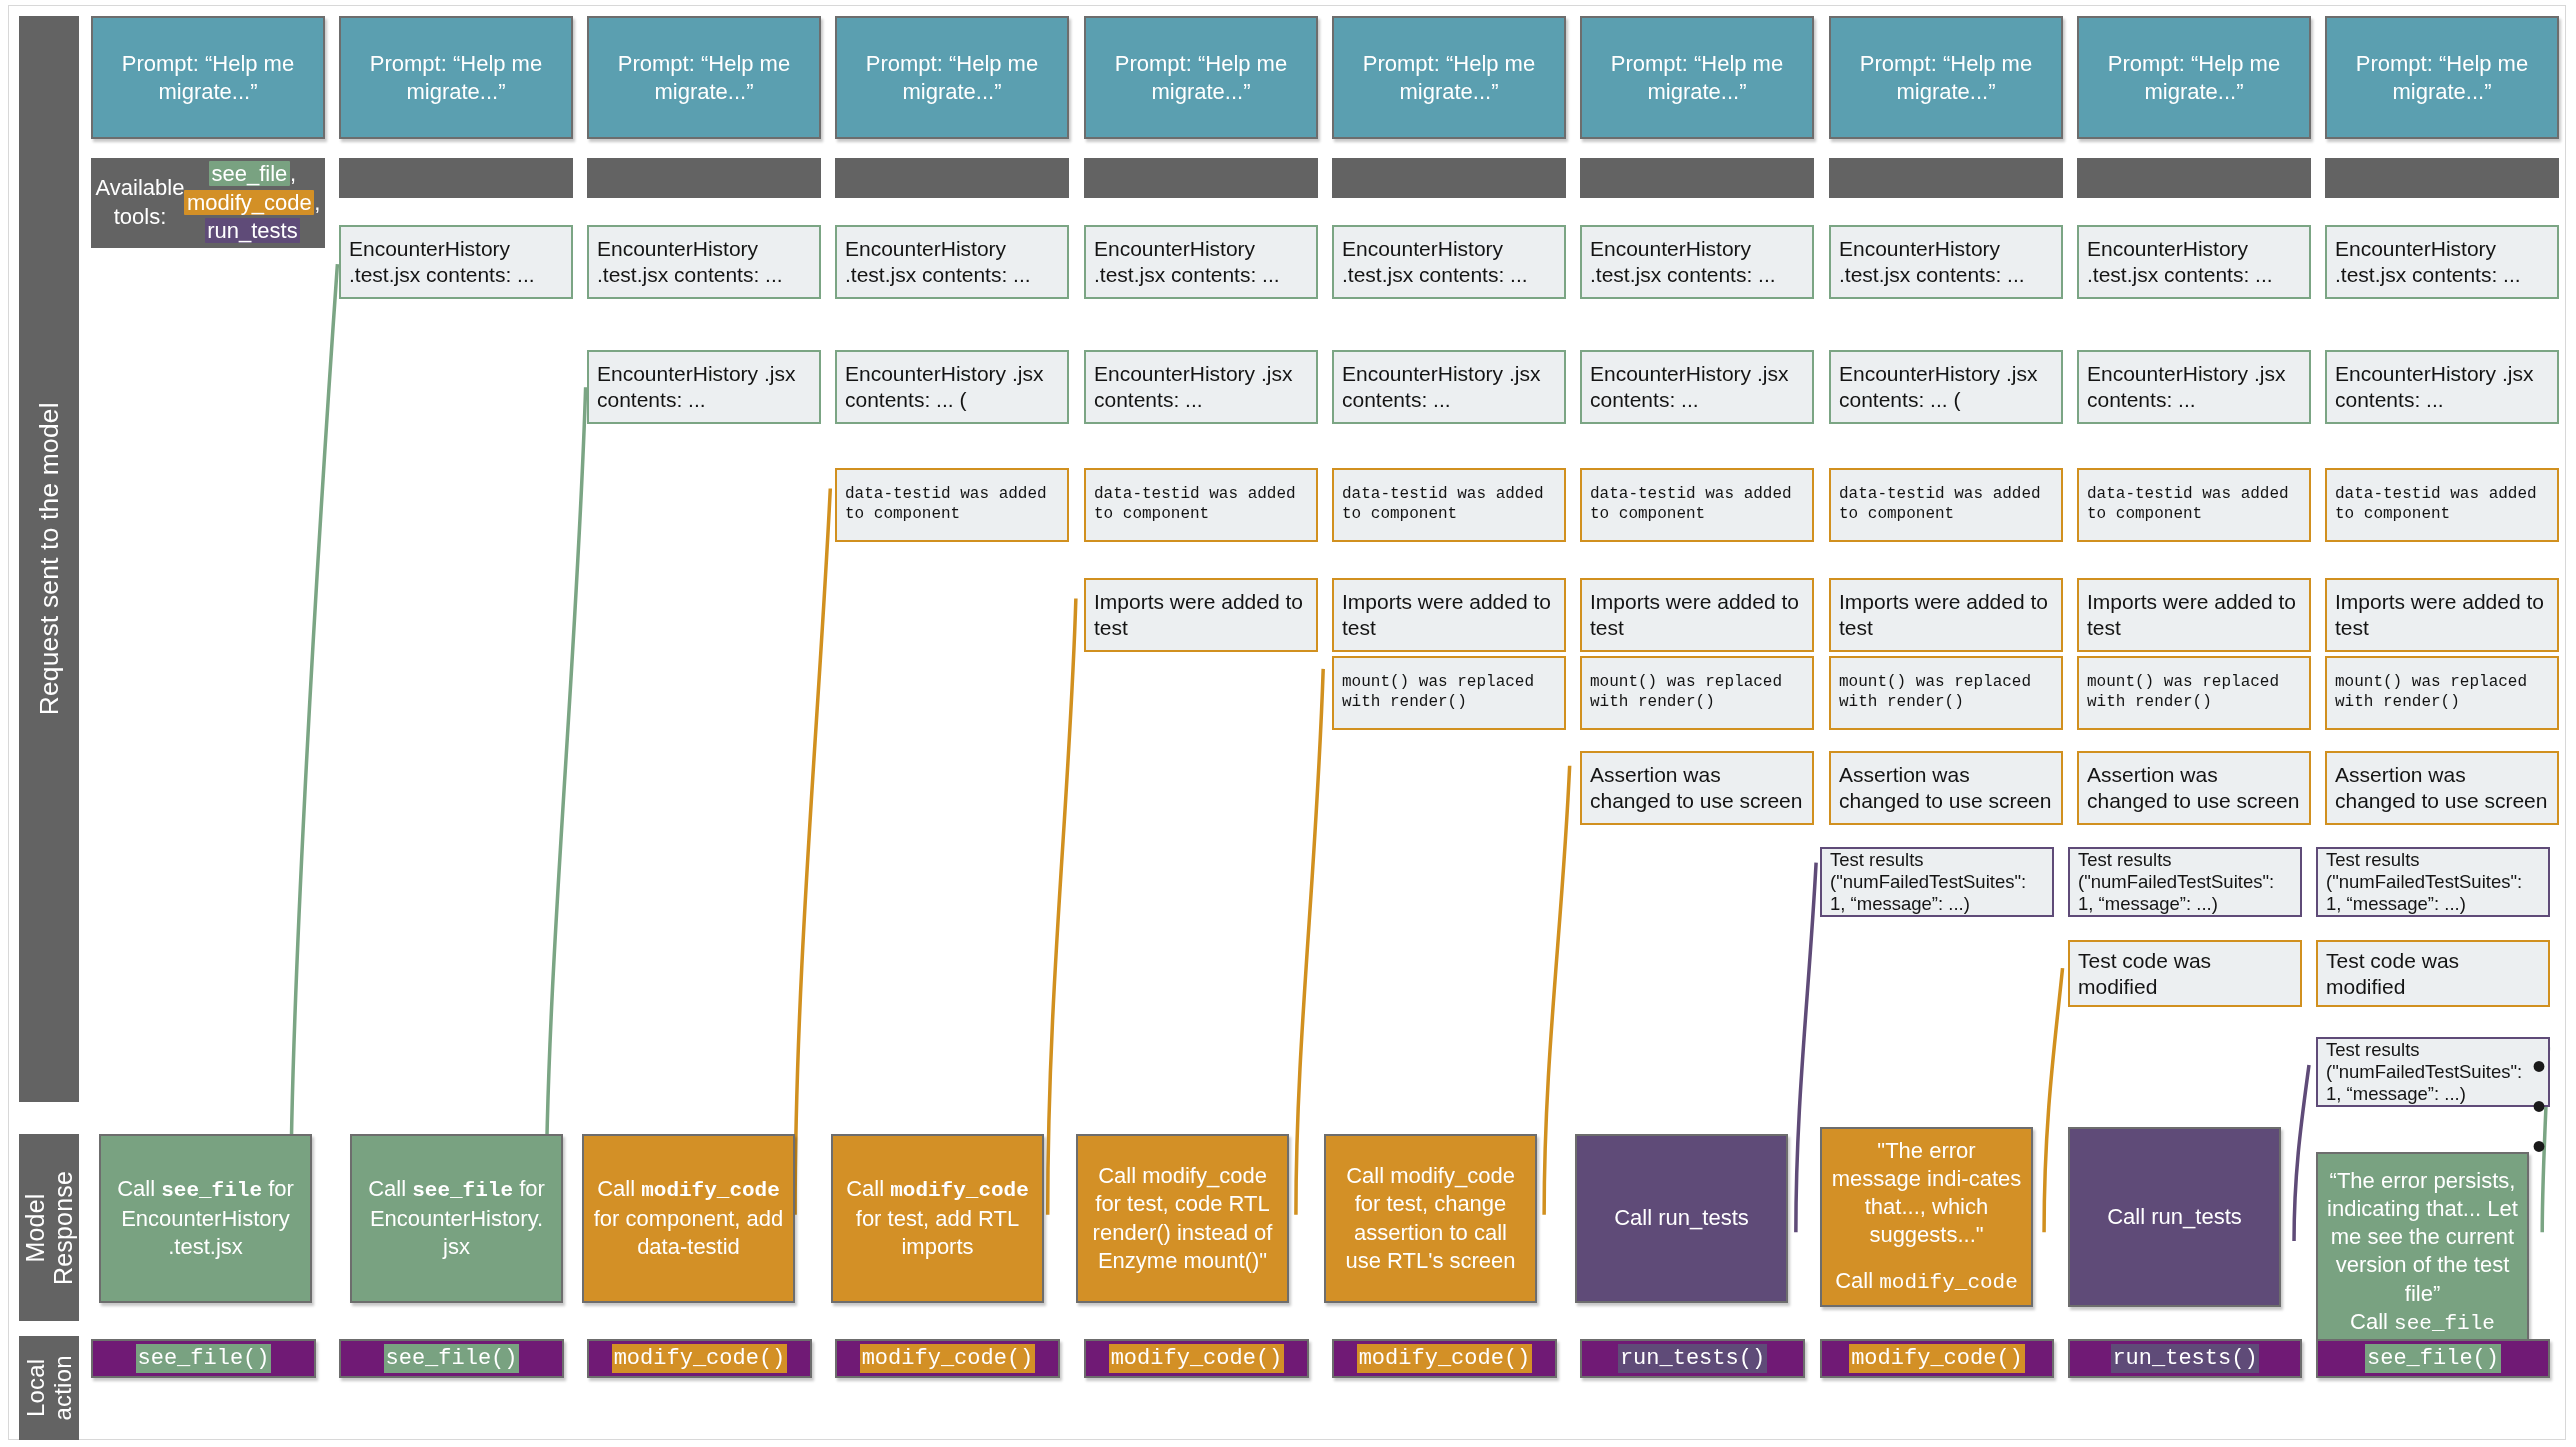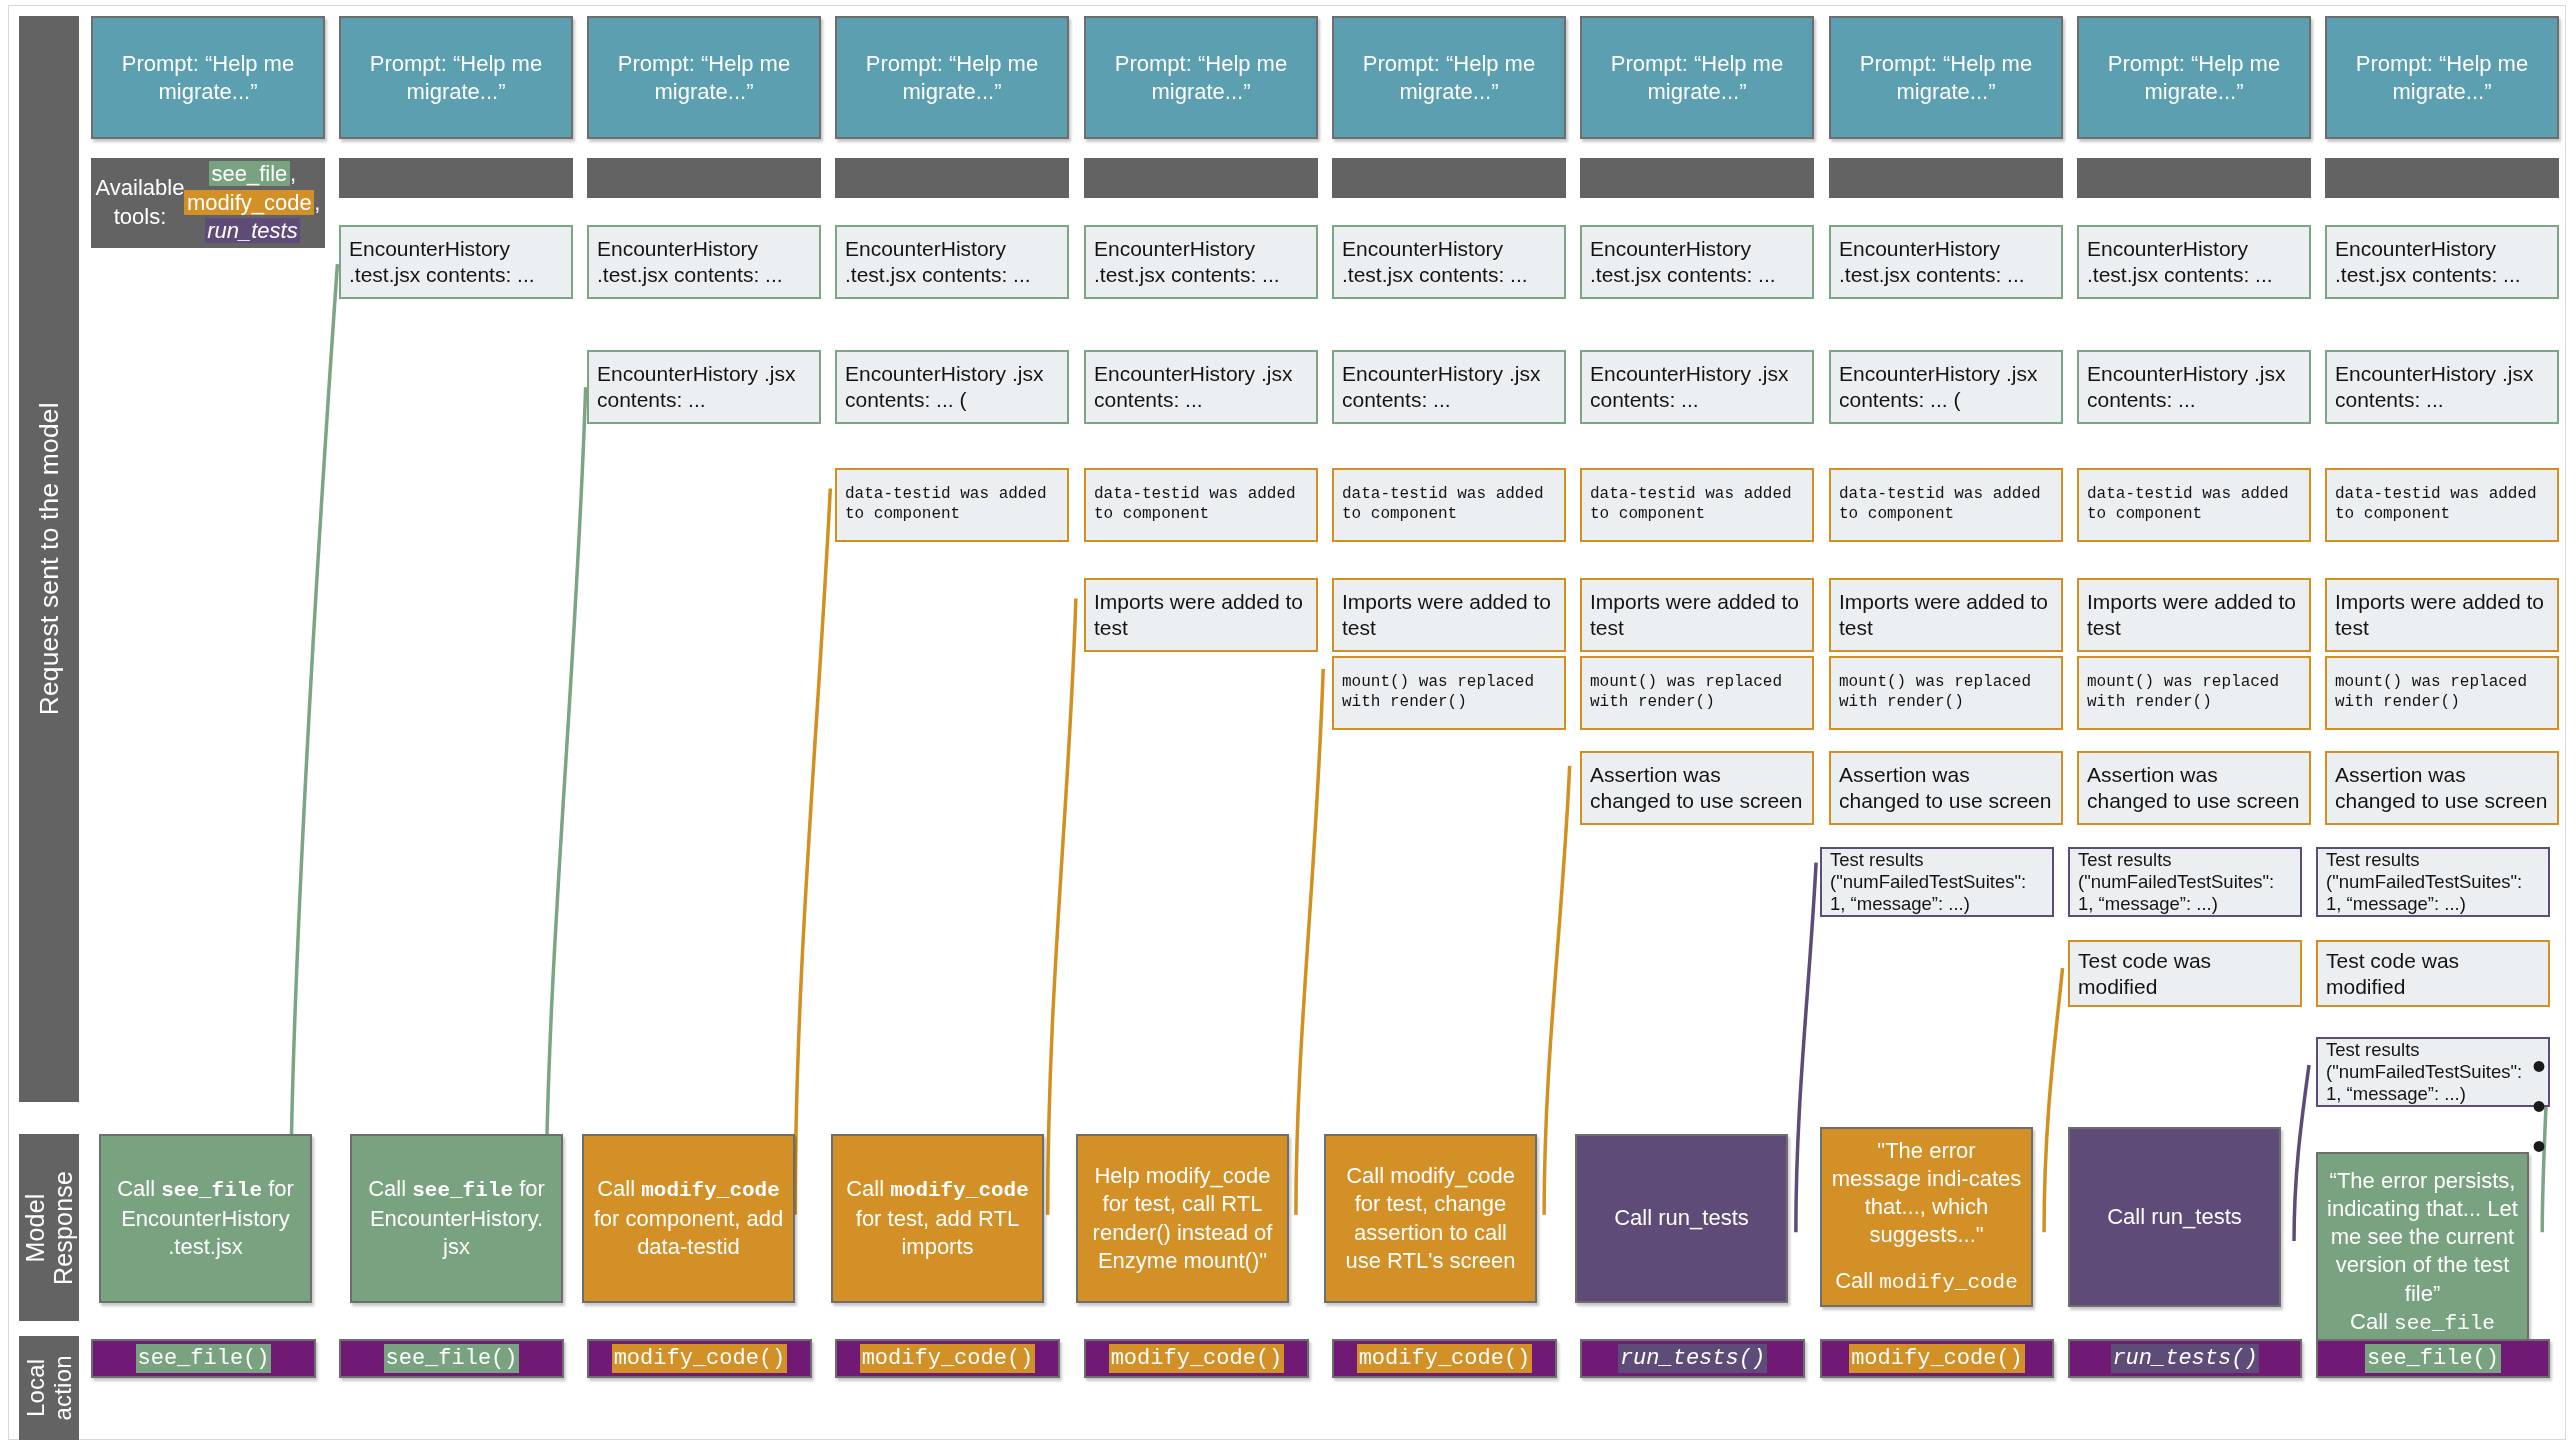--- a/index.html
+++ b/index.html
@@ -79,21 +79,21 @@
     border: none;
     flex-direction: row;
     line-height: 1.3;
   }
   .tools-placeholder {
     background: #636363;
   }
   .hl { padding: 0 2.6px; border-radius: 0.9px; font-family: "Liberation Sans", sans-serif; }
   .hl-green { background: #79a281; }
   .hl-orange { background: #d39026; }
-  .hl-purple { background: #5f4b78; font-style: italic; }
+  .hl-purple { background: #5f4b78; }
 
   
   .msg {
     background: #eceff1;
     color: #141414;
     justify-content: flex-start;
     text-align: left;
     align-items: center;
     font-size: 21px;
     line-height: 1.22;
@@ -274,21 +274,21 @@
   <div class="card msg b-green" style="left:1084px; top:350px; width:234px; height:74px;">
     <span>EncounterHistory .jsx contents: ...</span>
   </div>
   <div class="card msg b-orange" style="left:1084px; top:468px; width:234px; height:74px;">
     <span class="mono">data-testid was added to component</span>
   </div>
   <div class="card msg b-orange" style="left:1084px; top:578px; width:234px; height:74px;">
     <span>Imports were added to test</span>
   </div>
   <div class="card resp orange" style="left:1076px; top:1134px; width:213px; height:169px;">
-    <span>Help modify_code for test, call RTL render() instead of Enzyme mount()"</span>
+    <span>Call modify_code for test, code RTL render() instead of Enzyme mount()"</span>
   </div>
   <div class="card action" style="left:1084px; top:1339px; width:225px; height:39px;">
     <span class="tok hl-orange">modify_code()</span>
   </div>
 
   <div class="card prompt-card" style="left:1332px; top:16px; width:234px; height:123px;">
     <span>Prompt: “Help me migrate...”</span>
   </div>
   <div class="card tools-placeholder" style="left:1332px; top:158px; width:234px; height:40px;"></div>
   <div class="card msg b-green" style="left:1332px; top:225px; width:234px; height:74px;">

